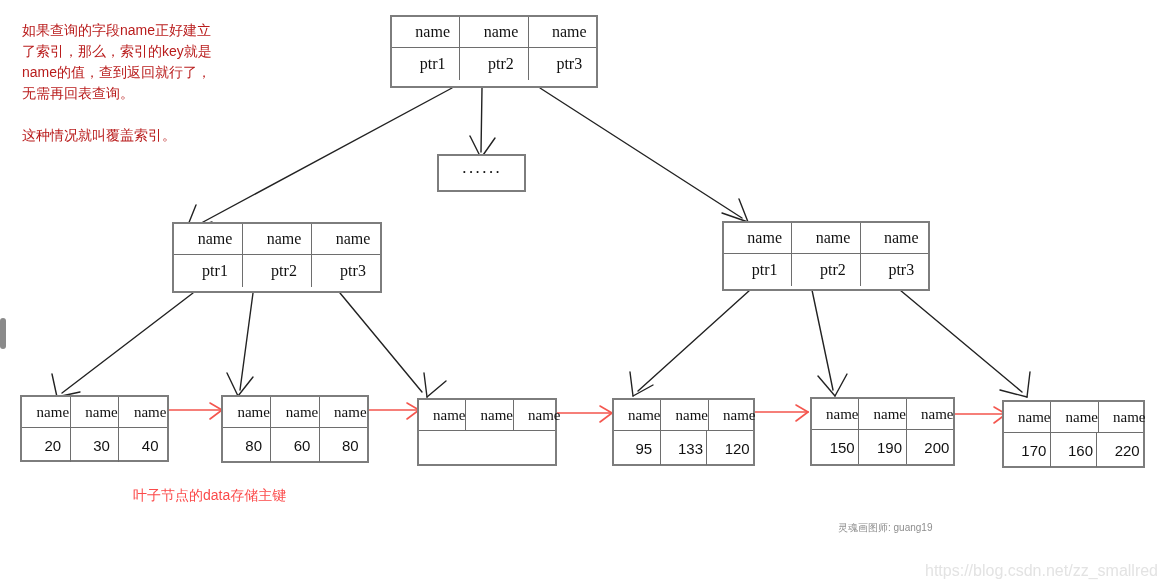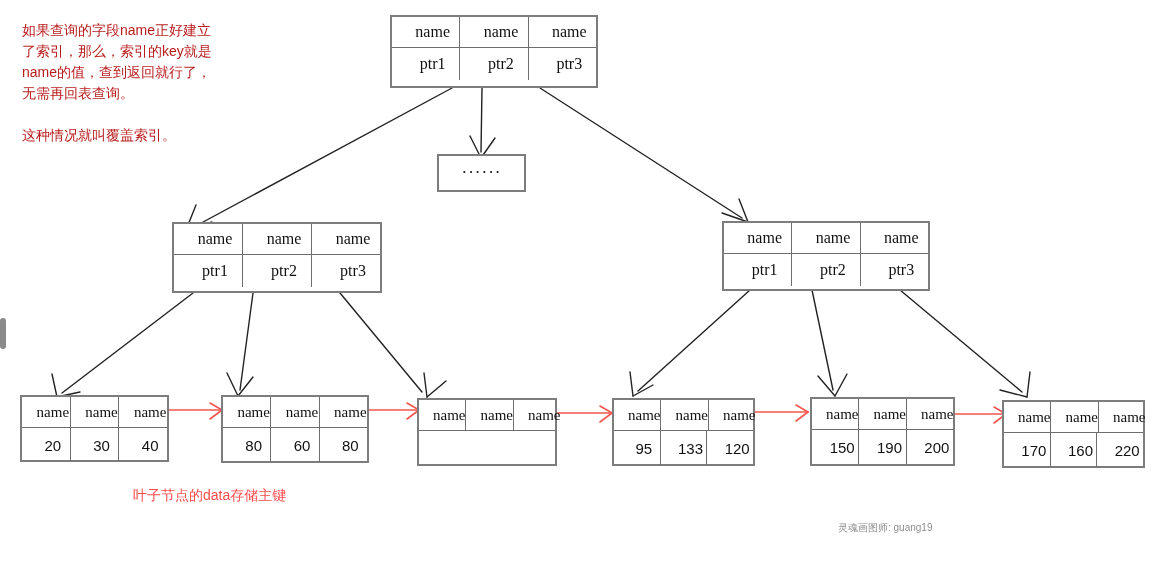--- a/index.html
+++ b/index.html
@@ -256,16 +256,17 @@
 了索引，那么，索引的key就是
 name的值，查到返回就行了，
 无需再回表查询。
 
 这种情况就叫覆盖索引。</div>
 
   <div class="caption" style="left:88px;top:487px;margin-left:45px;">叶子节点的data存储主键</div>
 
   <div class="sign" style="left:838px;top:521px;">灵魂画图师: guang19</div>
 
+  <div class="watermark" style="left:925px;top:562px;">https://blog.csdn.net/zz_smallred</div>
 
   <div class="scroll-nub" style="left:0px;top:318px;width:6px;height:31px;"></div>
 
 </div>
 
 </body></html>

